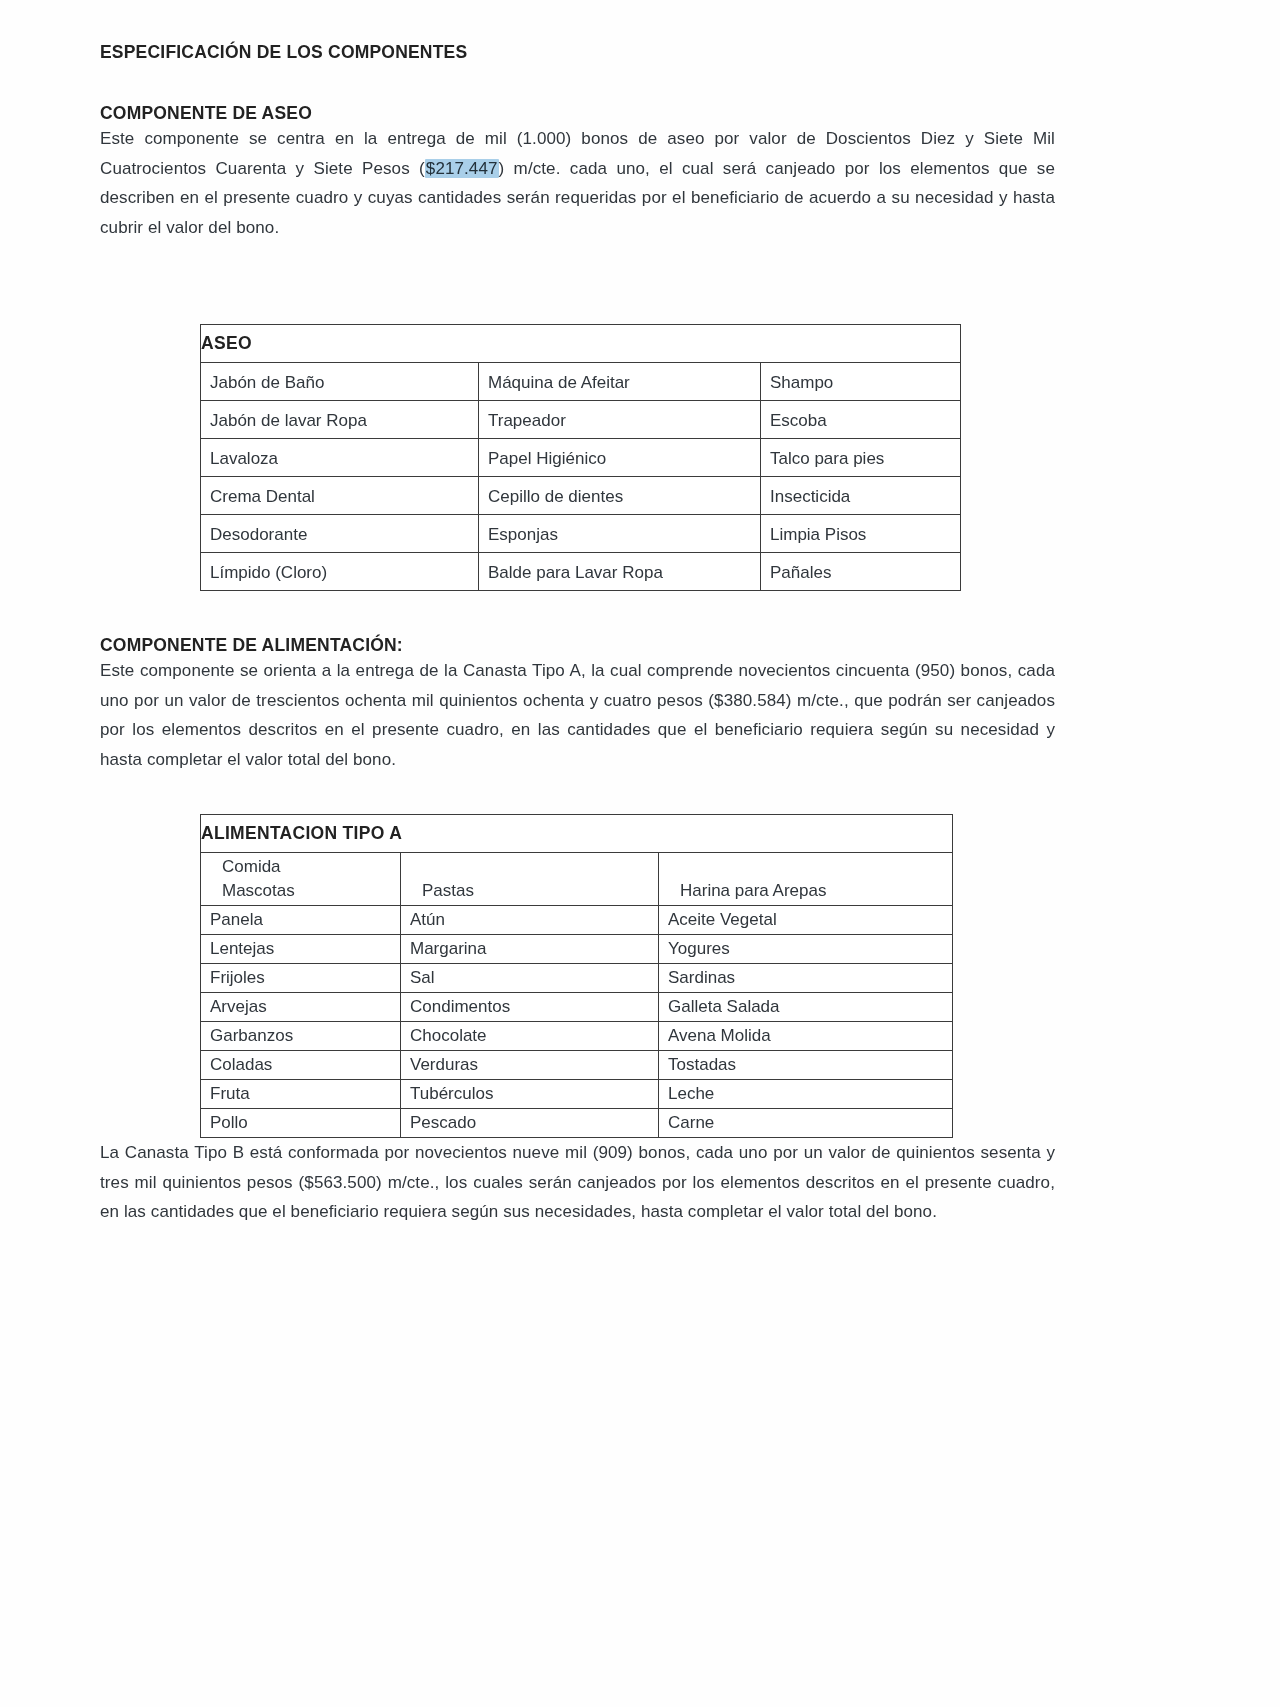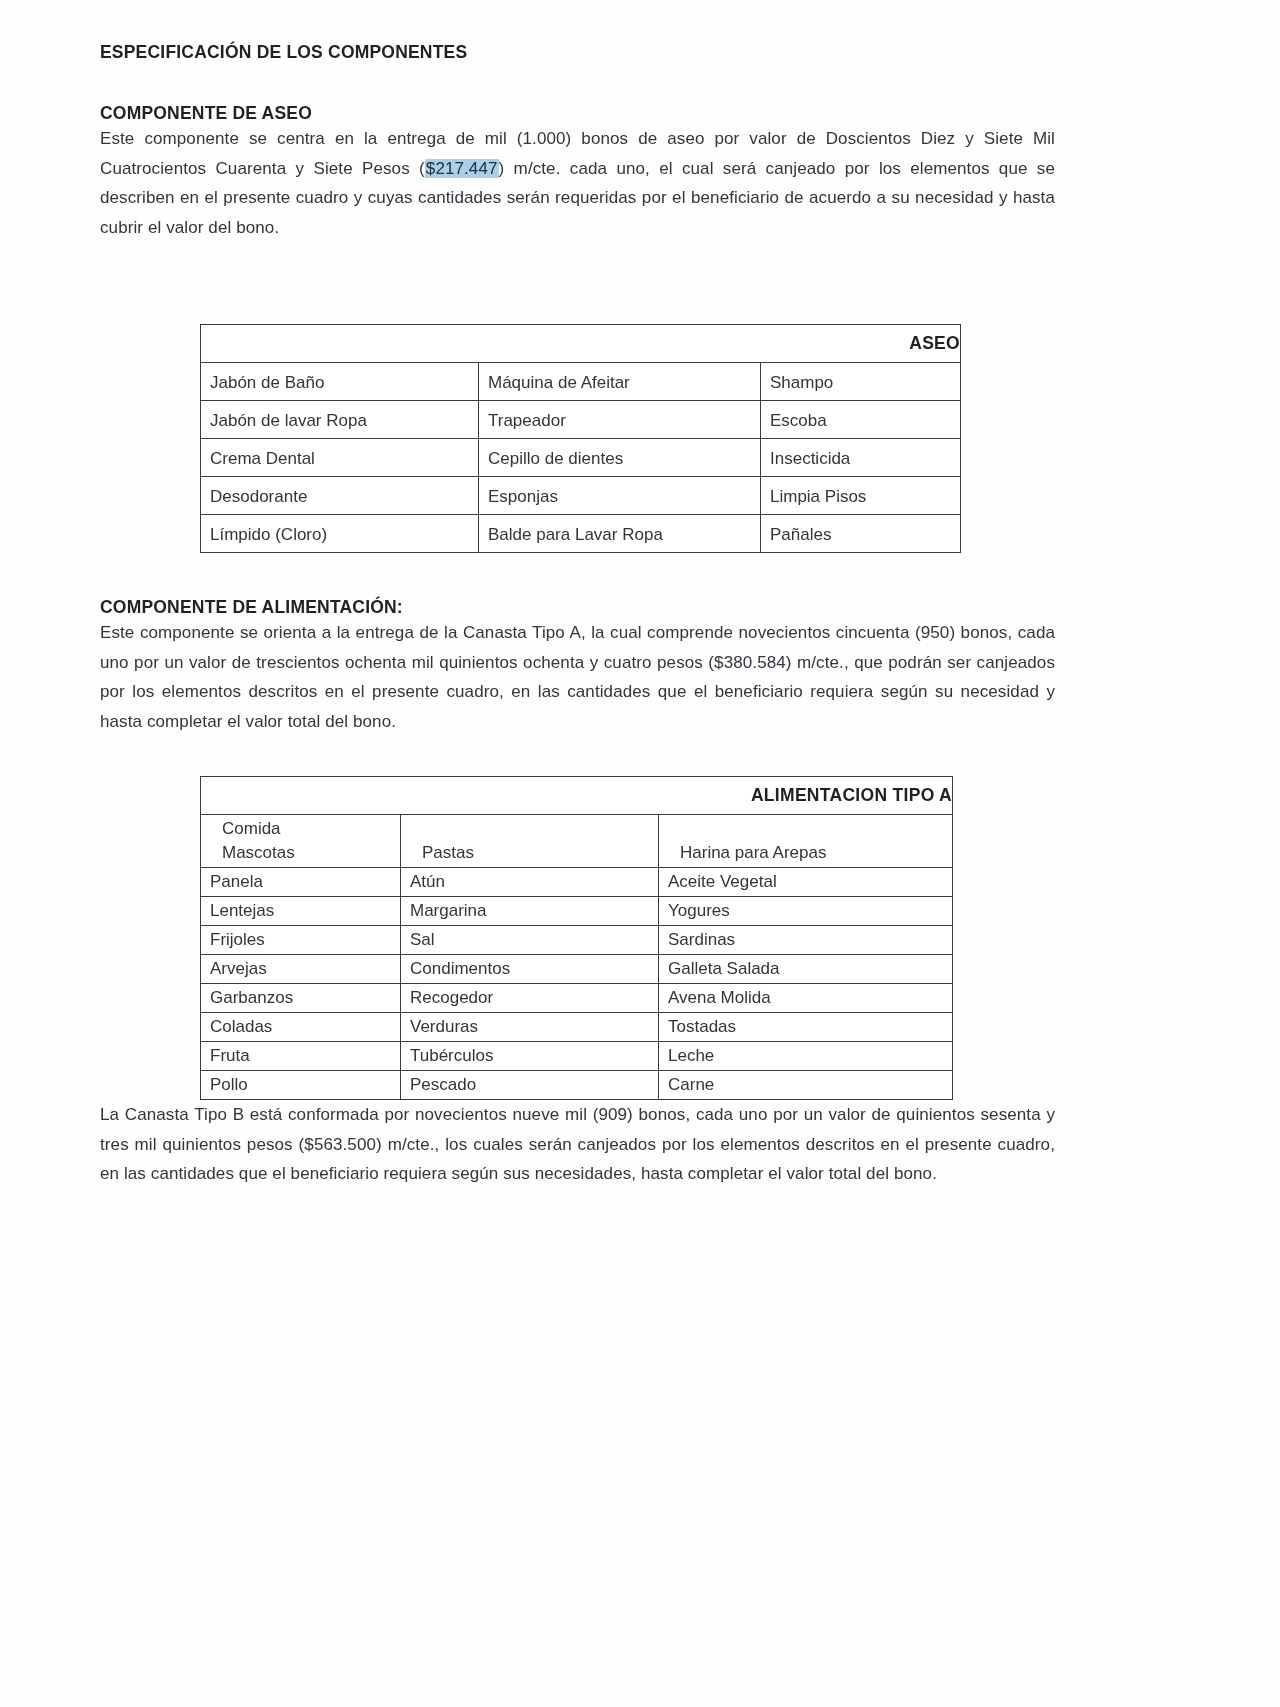--- a/index.html
+++ b/index.html
@@ -69,21 +69,21 @@
     font-size: 17px;
     color: #30363c;
     font-weight: normal;
     padding: 5px 8px 5px 9px;
     vertical-align: bottom;
     line-height: 24px;
     overflow: hidden;
     white-space: pre-line;
   }
   table.spec th.tbl-title {
-    text-align: right;
+    text-align: left;
     font-weight: bold;
     font-size: 17.5px;
     letter-spacing: 0.3px;
     padding: 6px 0 7px 0;
     color: #222;
     vertical-align: middle;
   }
 
   
   table.aseo { width: 760px; }
@@ -128,20 +128,25 @@
           <td>Jabón de Baño</td>
           <td>Máquina de Afeitar</td>
           <td>Shampo</td>
         </tr>
         <tr>
           <td>Jabón de lavar Ropa</td>
           <td>Trapeador</td>
           <td>Escoba</td>
         </tr>
         <tr>
+          <td>Lavaloza</td>
+          <td>Papel Higiénico</td>
+          <td>Talco para pies</td>
+        </tr>
+        <tr>
           <td>Crema Dental</td>
           <td>Cepillo de dientes</td>
           <td>Insecticida</td>
         </tr>
         <tr>
           <td>Desodorante</td>
           <td>Esponjas</td>
           <td>Limpia Pisos</td>
         </tr>
         <tr>
@@ -191,21 +196,21 @@
           <td>Sal</td>
           <td>Sardinas</td>
         </tr>
         <tr>
           <td>Arvejas</td>
           <td>Condimentos</td>
           <td>Galleta Salada</td>
         </tr>
         <tr>
           <td>Garbanzos</td>
-          <td>Recogedor</td>
+          <td>Chocolate</td>
           <td>Avena Molida</td>
         </tr>
         <tr>
           <td>Coladas</td>
           <td>Verduras</td>
           <td>Tostadas</td>
         </tr>
         <tr>
           <td>Fruta</td>
           <td>Tubérculos</td>

